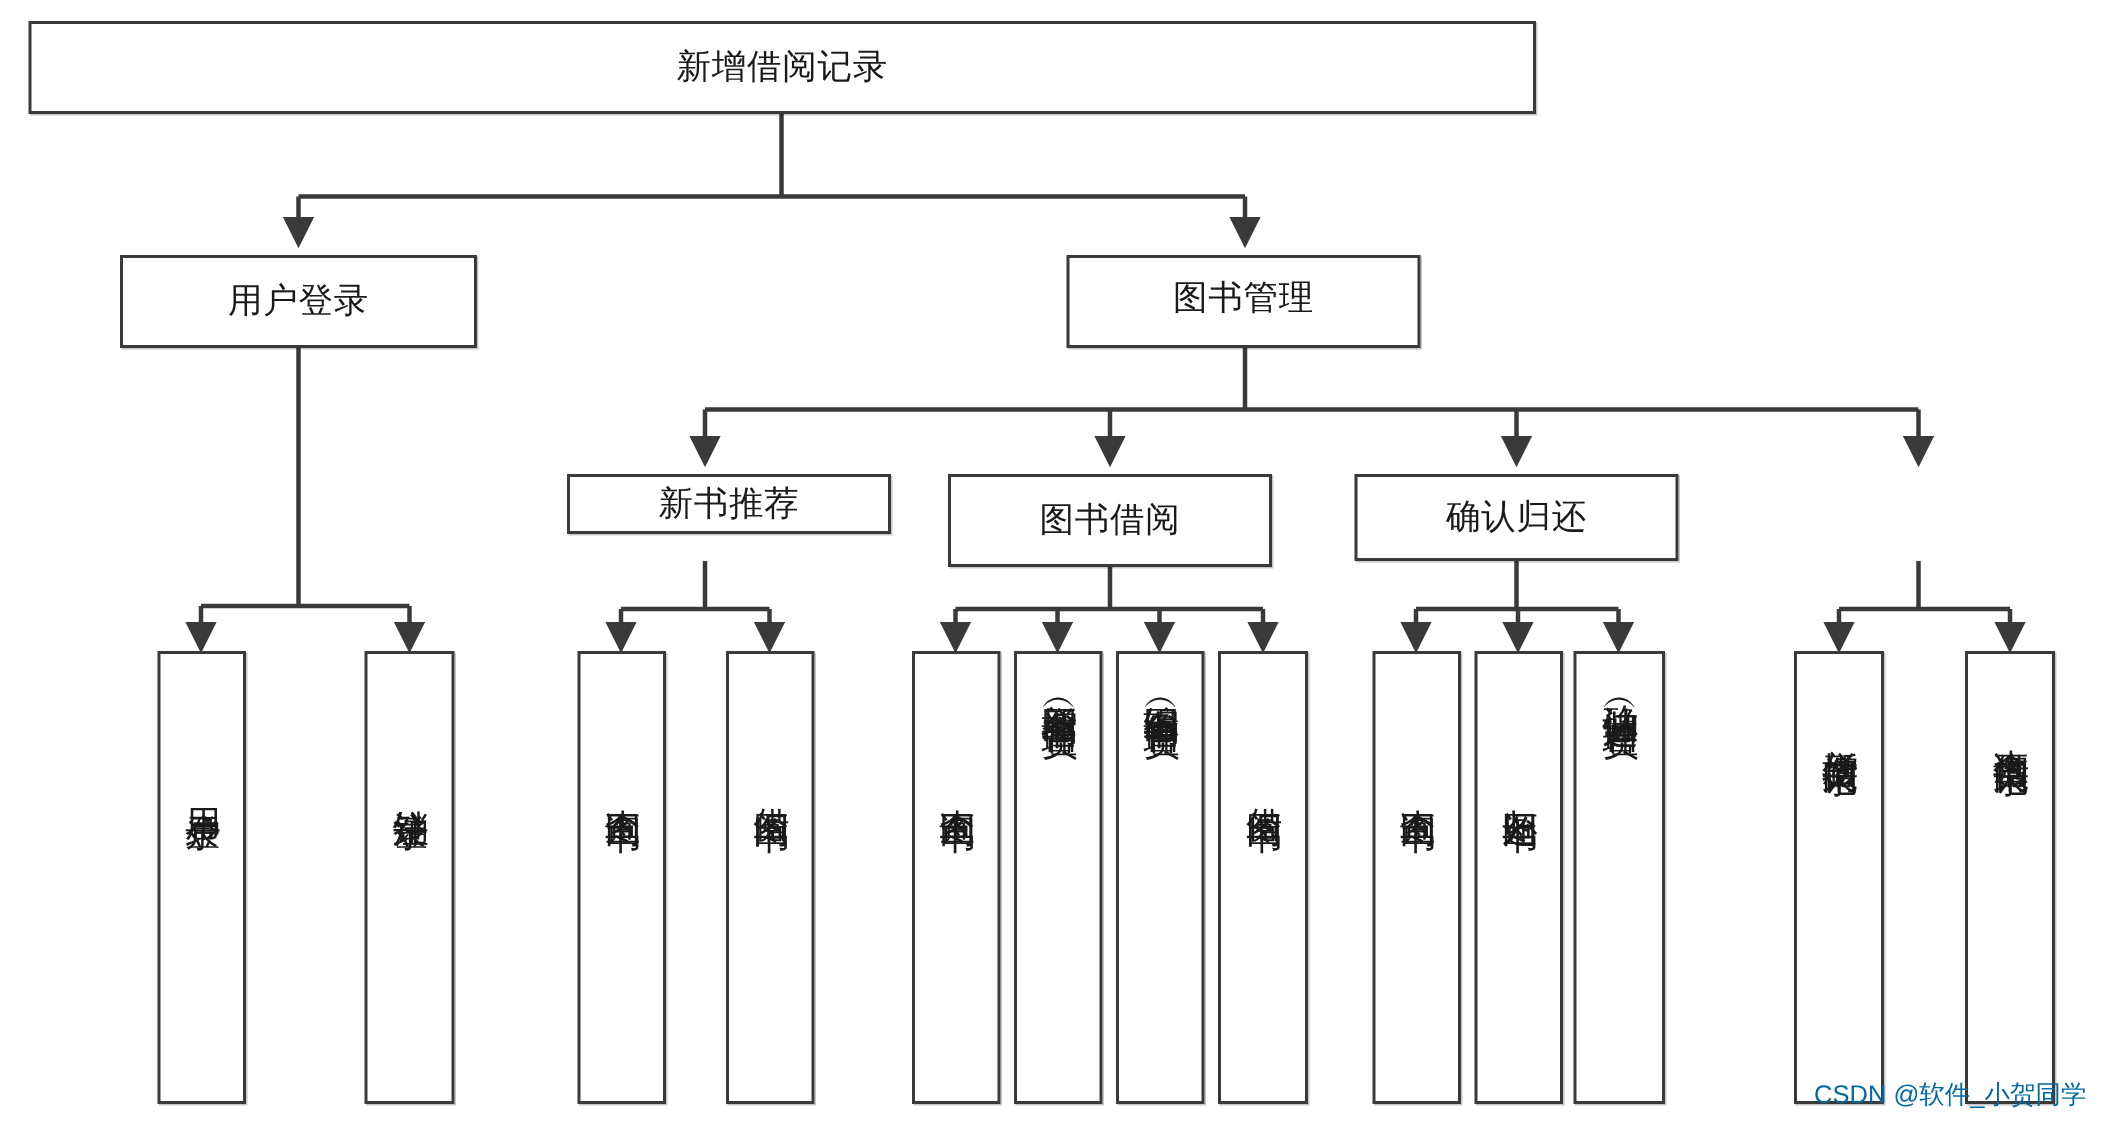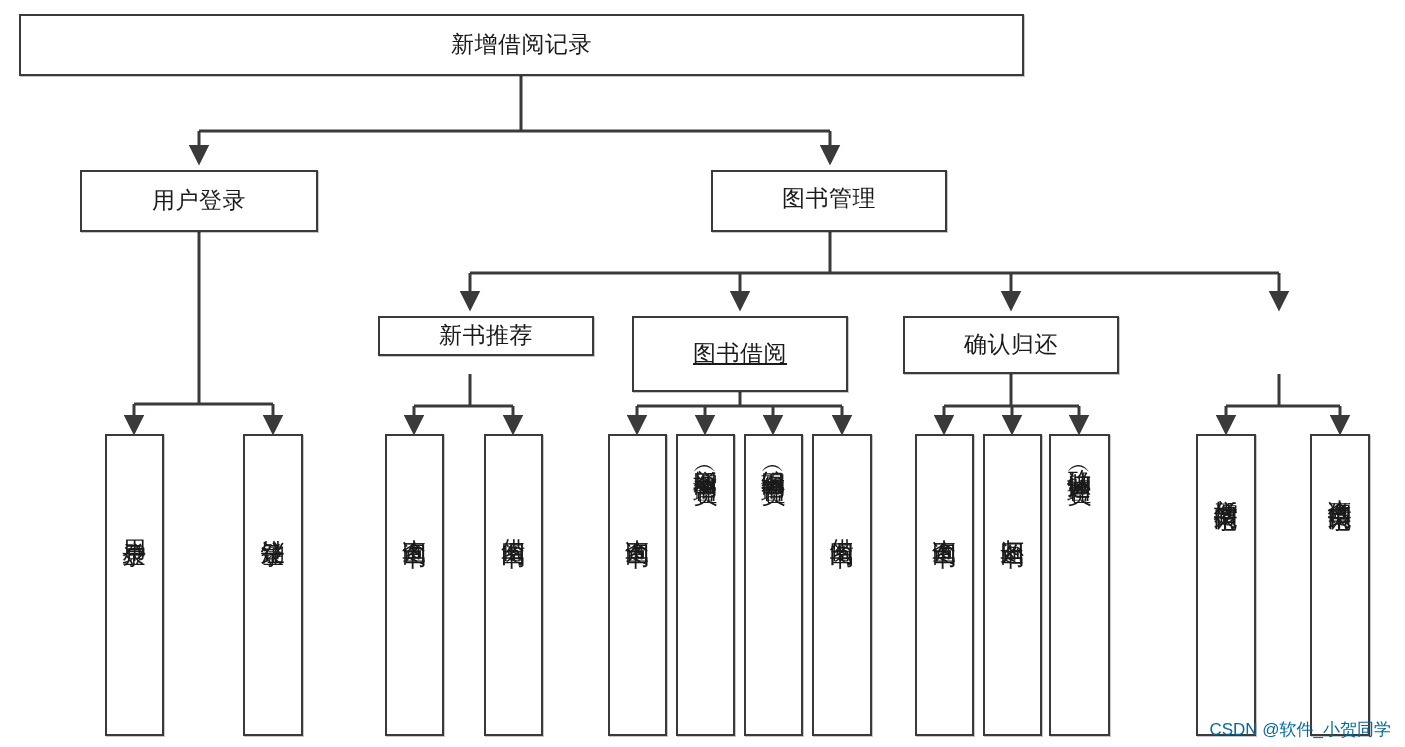--- a/index.html
+++ b/index.html
@@ -127,21 +127,21 @@
   <div class="node horiz" style="left:80px; top:170px; width:238px; height:62px;">
     <span class="node-label">用户登录</span>
   </div>
   <div class="node horiz" style="left:711px; top:170px; width:236px; height:62px;font-family:Liberation Mono, monospace;">
     <span class="node-label">图书管理</span>
   </div>
 
   <div class="node horiz" style="left:362px; top:316px; width:216px; height:40px;margin-left:16px;">
     <span class="node-label">新书推荐</span>
   </div>
-  <div class="node horiz" style="left:632px; top:316px; width:216px; height:76px;text-decoration:underline;">
+  <div class="node horiz" style="left:632px; top:316px; width:216px; height:62px;">
     <span class="node-label">图书借阅</span>
   </div>
   <div class="node horiz" style="left:903px; top:316px; width:216px; height:58px;">
     <span class="node-label">确认归还</span>
   </div>
 
   <div class="node vert" style="left:105px; top:434px; width:59px; height:302px; padding-top:84px;">
     <span class="node-label">用户登录</span>
   </div>
   <div class="node vert" style="left:243px; top:434px; width:60px; height:302px; padding-top:84px;">

